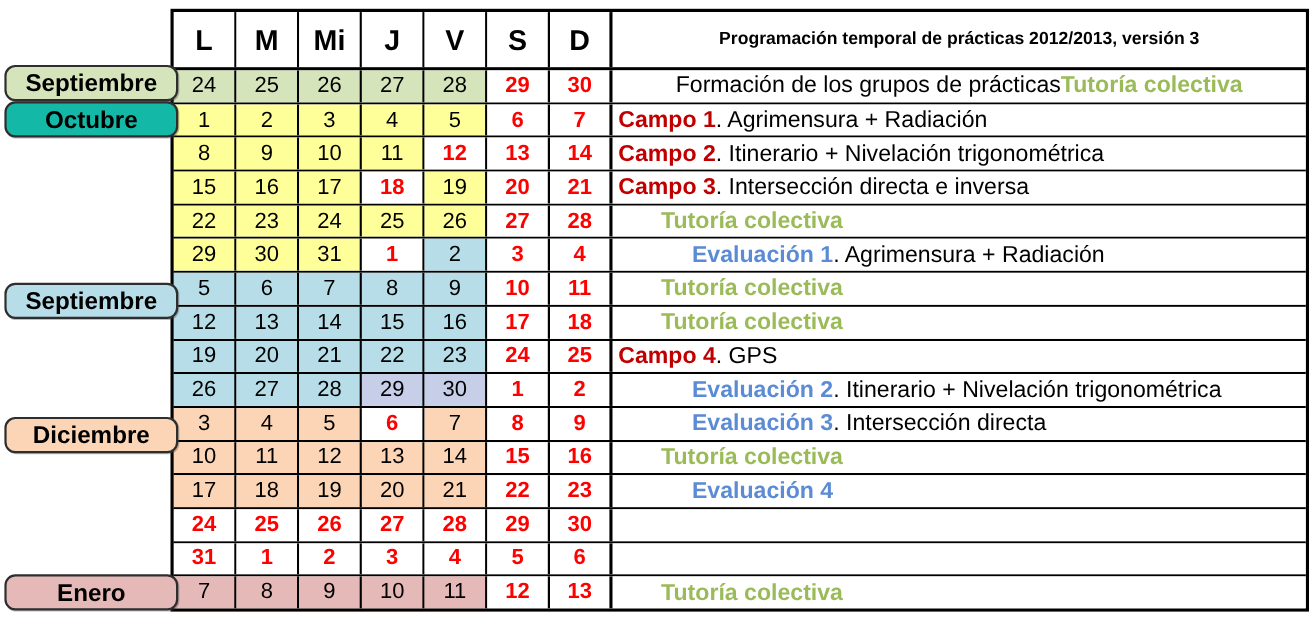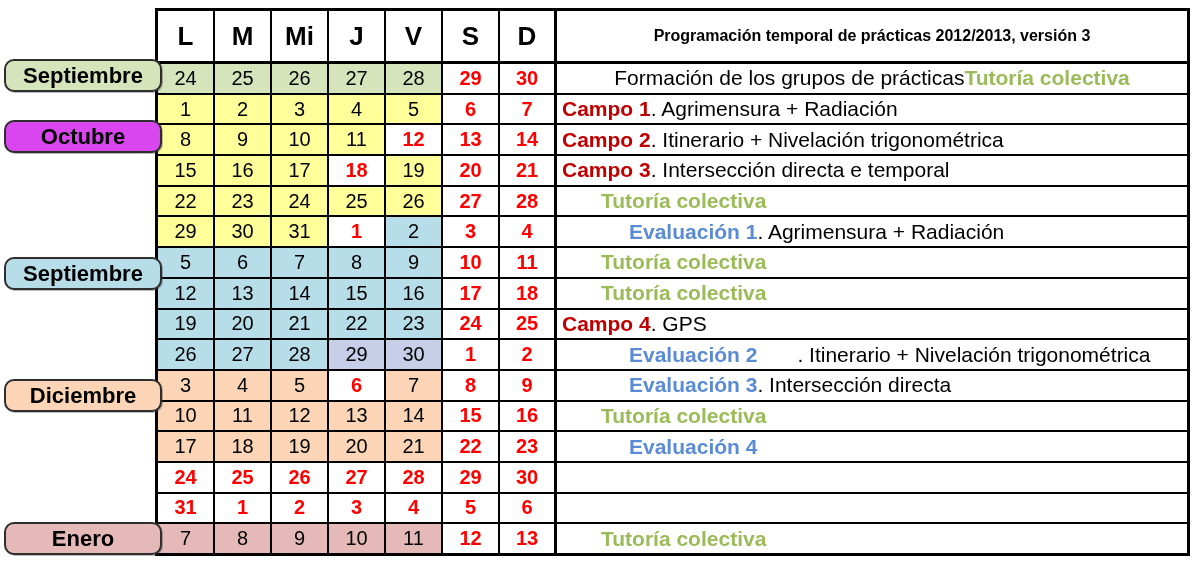--- a/index.html
+++ b/index.html
@@ -112,21 +112,21 @@
       <div class="week-row">
         <div class="day-cell" style="background: rgb(255, 255, 153);">15</div>
         <div class="day-cell" style="background: rgb(255, 255, 153);">16</div>
         <div class="day-cell" style="background: rgb(255, 255, 153);">17</div>
         <div class="day-cell weekend" style="background: rgb(255, 255, 255);">18</div>
         <div class="day-cell" style="background: rgb(255, 255, 153);">19</div>
         <div class="day-cell weekend" style="background: rgb(255, 255, 255);">20</div>
         <div class="day-cell last-day weekend" style="background: rgb(255, 255, 255);">21</div>
         <div class="note-cell" style="padding-left: 5px;">
           <span class="seg-campo" style="color: rgb(192, 0, 0);">Campo 3</span>
-          <span class="seg-plain">. Intersección directa e temporal</span>
+          <span class="seg-plain">. Intersección directa e inversa</span>
         </div>
       </div>
       <div class="week-row">
         <div class="day-cell" style="background: rgb(255, 255, 153);">22</div>
         <div class="day-cell" style="background: rgb(255, 255, 153);">23</div>
         <div class="day-cell" style="background: rgb(255, 255, 153);">24</div>
         <div class="day-cell" style="background: rgb(255, 255, 153);">25</div>
         <div class="day-cell" style="background: rgb(255, 255, 153);">26</div>
         <div class="day-cell weekend" style="background: rgb(255, 255, 255);">27</div>
         <div class="day-cell last-day weekend" style="background: rgb(255, 255, 255);">28</div>
@@ -185,21 +185,21 @@
         </div>
       </div>
       <div class="week-row">
         <div class="day-cell" style="background: rgb(183, 222, 232);">26</div>
         <div class="day-cell" style="background: rgb(183, 222, 232);">27</div>
         <div class="day-cell" style="background: rgb(183, 222, 232);">28</div>
         <div class="day-cell" style="background: rgb(198, 206, 232);">29</div>
         <div class="day-cell" style="background: rgb(198, 206, 232);">30</div>
         <div class="day-cell weekend" style="background: rgb(255, 255, 255);">1</div>
         <div class="day-cell last-day weekend" style="background: rgb(255, 255, 255);">2</div>
-        <div class="note-cell" style="padding-left: 72px; gap: 40px;">
+        <div class="note-cell" style="padding-left: 72px;">
           <span class="seg-eval" style="color: rgb(91, 139, 213);">Evaluación 2</span>
           <span class="seg-plain">. Itinerario + Nivelación trigonométrica</span>
         </div>
       </div>
       <div class="week-row">
         <div class="day-cell" style="background: rgb(251, 213, 181);">3</div>
         <div class="day-cell" style="background: rgb(251, 213, 181);">4</div>
         <div class="day-cell" style="background: rgb(251, 213, 181);">5</div>
         <div class="day-cell weekend" style="background: rgb(255, 255, 255);">6</div>
         <div class="day-cell" style="background: rgb(251, 213, 181);">7</div>
@@ -262,17 +262,17 @@
         <div class="day-cell" style="background: rgb(229, 185, 183);">11</div>
         <div class="day-cell weekend" style="background: rgb(255, 255, 255);">12</div>
         <div class="day-cell last-day weekend" style="background: rgb(255, 255, 255);">13</div>
         <div class="note-cell" style="padding-left: 44px;">
           <span class="seg-tutoria" style="color: rgb(155, 187, 89);">Tutoría colectiva</span>
         </div>
       </div>
     </div>
 
 <div class="month-label" style="top: 59px; background: rgb(214, 228, 188);">Septiembre</div>
-    <div class="month-label" style="top: 120px; background: #d946ef;">Octubre</div>
+    <div class="month-label" style="top: 92px; background: #14b8a6;">Octubre</div>
     <div class="month-label" style="top: 257px; background: rgb(183, 222, 232);">Septiembre</div>
     <div class="month-label" style="top: 379px; background: rgb(251, 213, 181);">Diciembre</div>
     <div class="month-label" style="top: 522px; background: rgb(229, 185, 183);">Enero</div>
   </div>
 
 </body></html>

